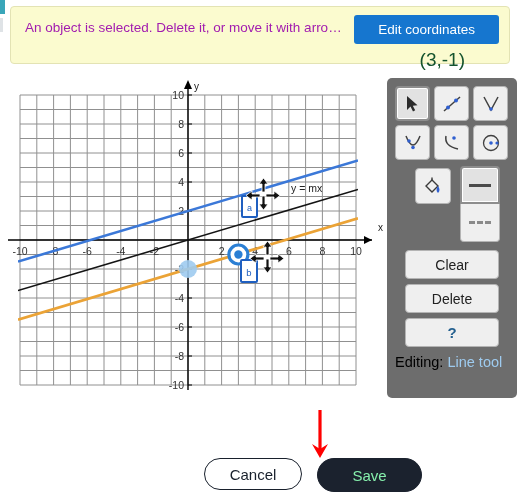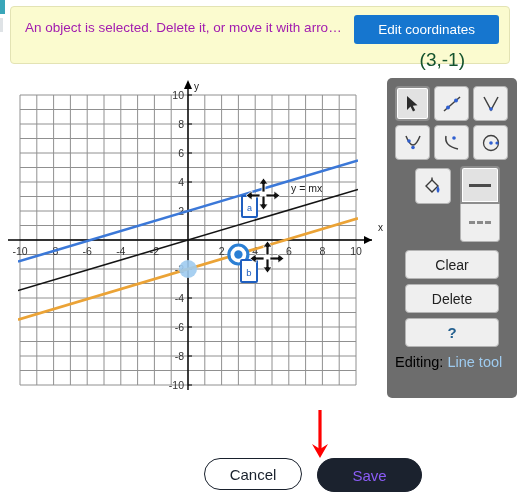--- a/index.html
+++ b/index.html
@@ -236,21 +236,21 @@
   }
   .btn-save {
     position: absolute;
     left: 268px;
     top: 3px;
     width: 105px;
     height: 34px;
     border-radius: 18px;
     background: #1b222e;
     border: 1px solid #1b222e;
-    color: #8b5cf6;
+    color: #86efac;
     font-size: 15px;
     font-family: "Liberation Sans", sans-serif;
     cursor: pointer;
   }
   .red-arrow {
     position: absolute;
     left: 300px;
     top: 408px;
     width: 40px;
     height: 52px;

